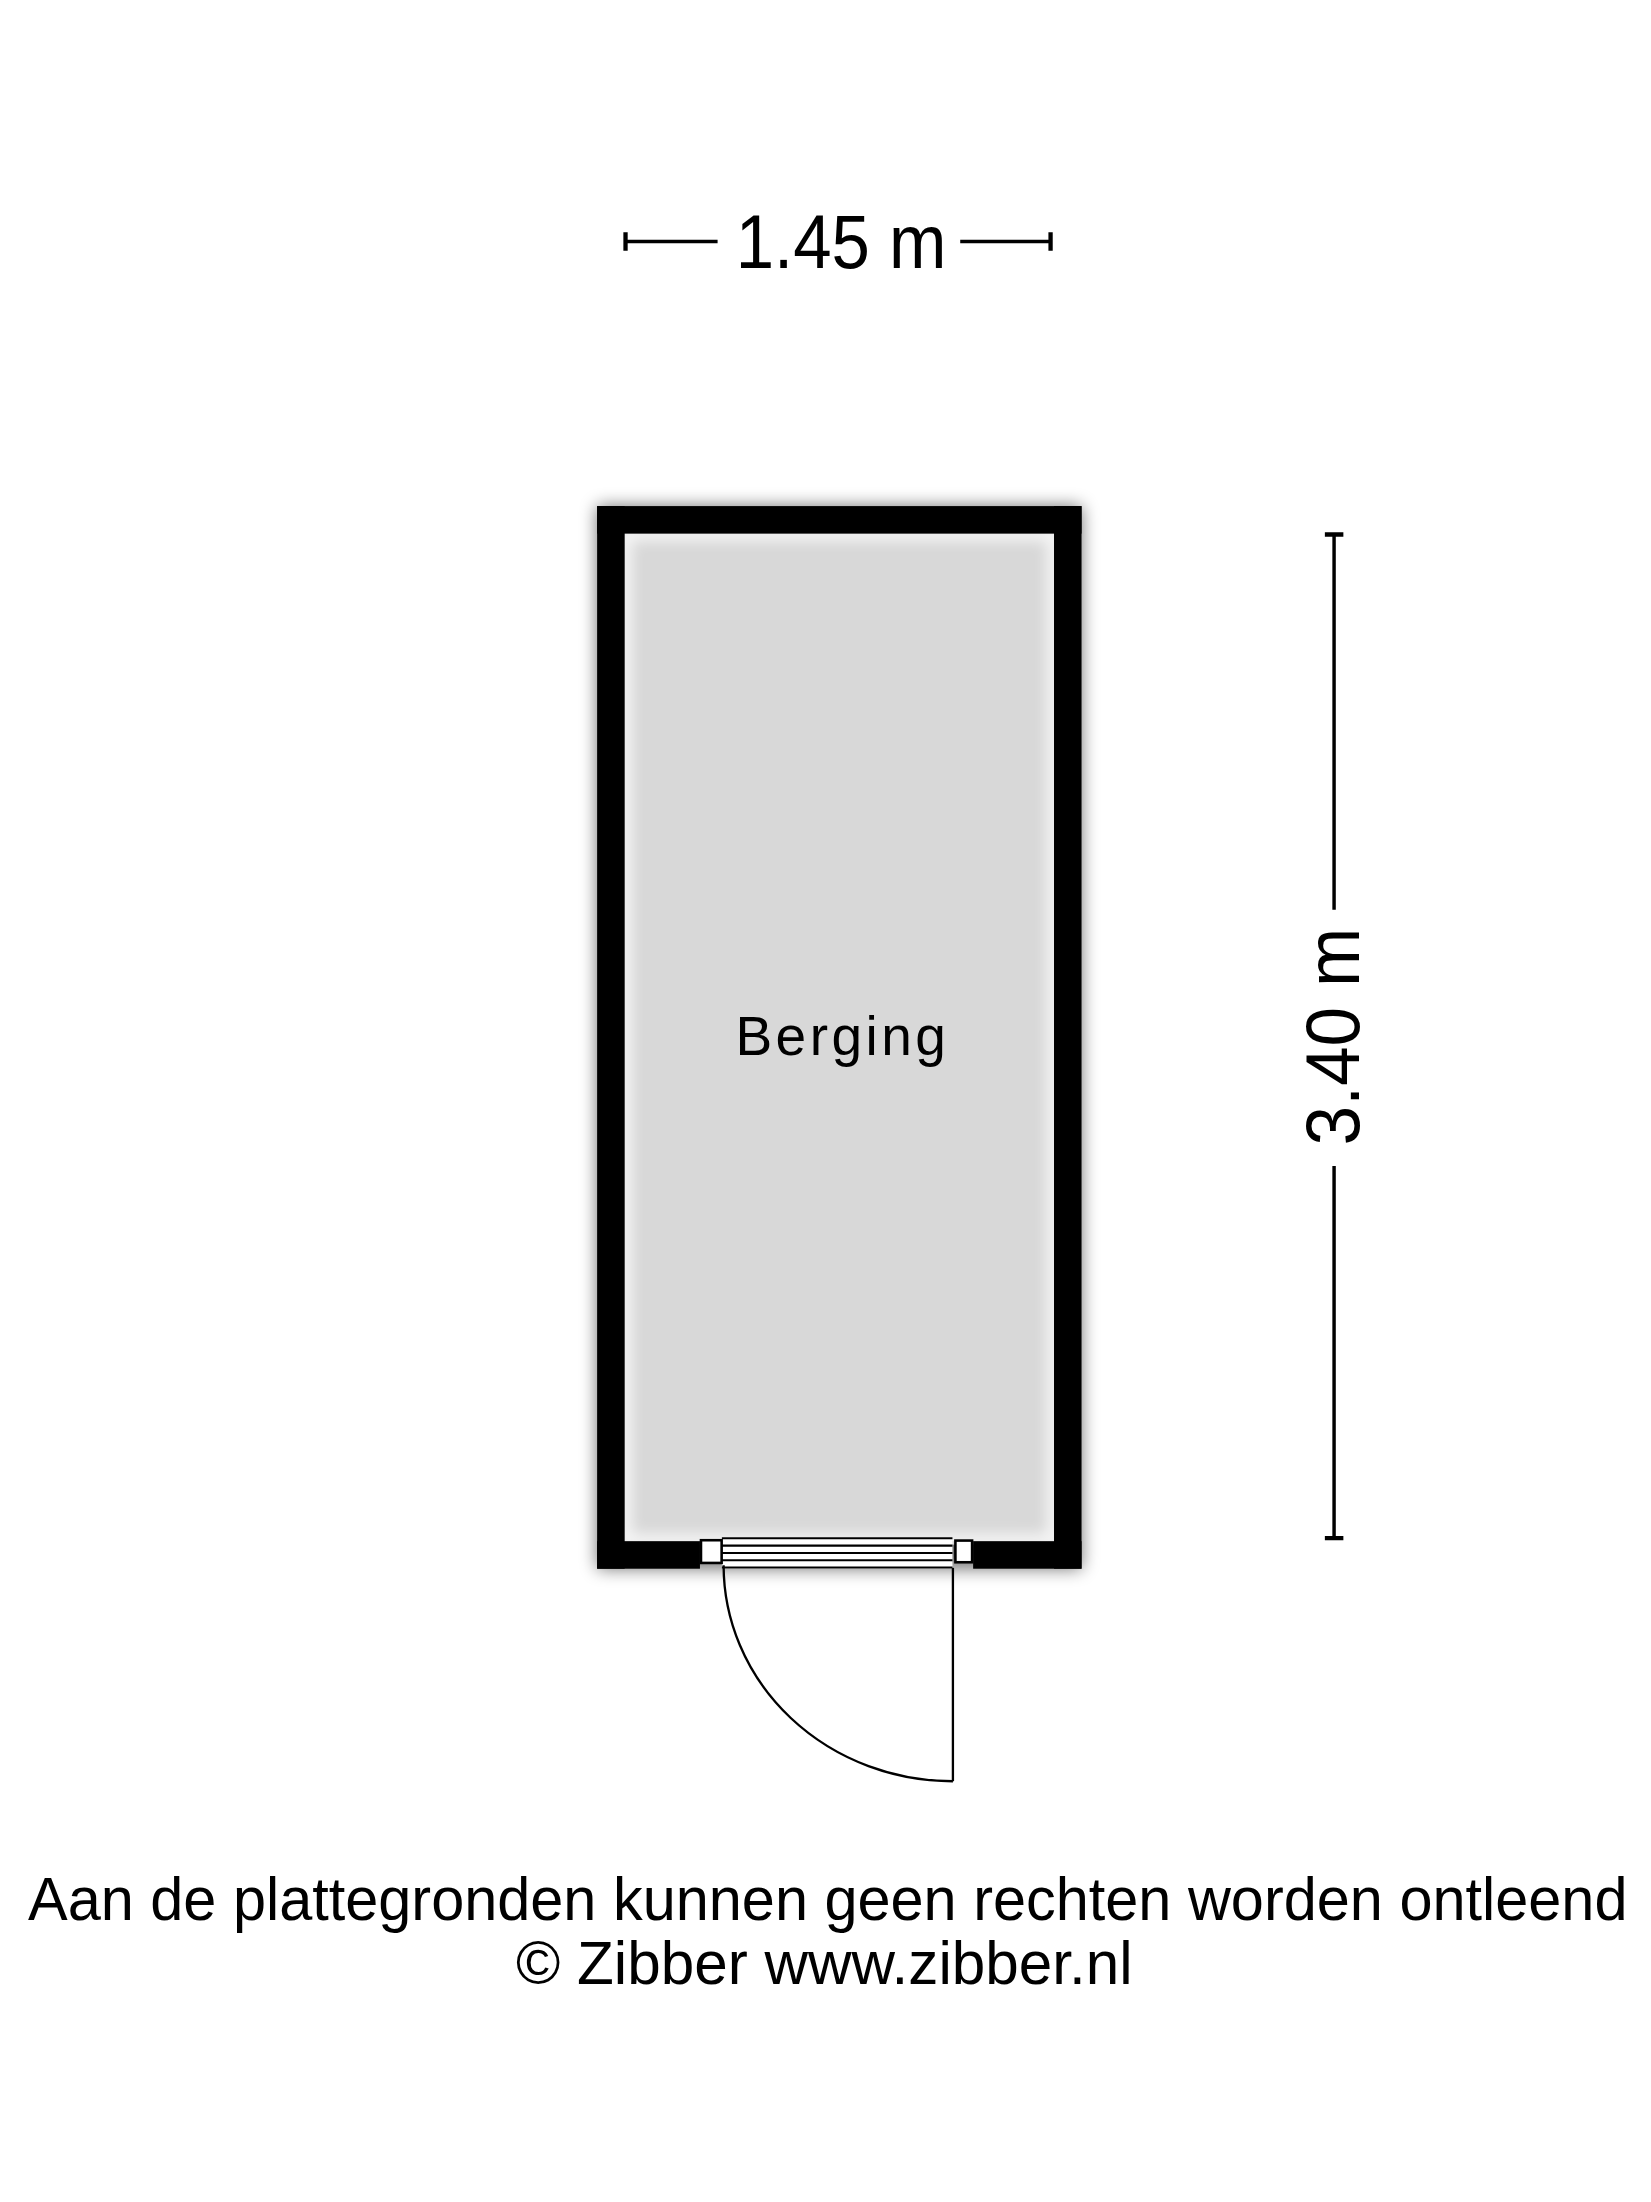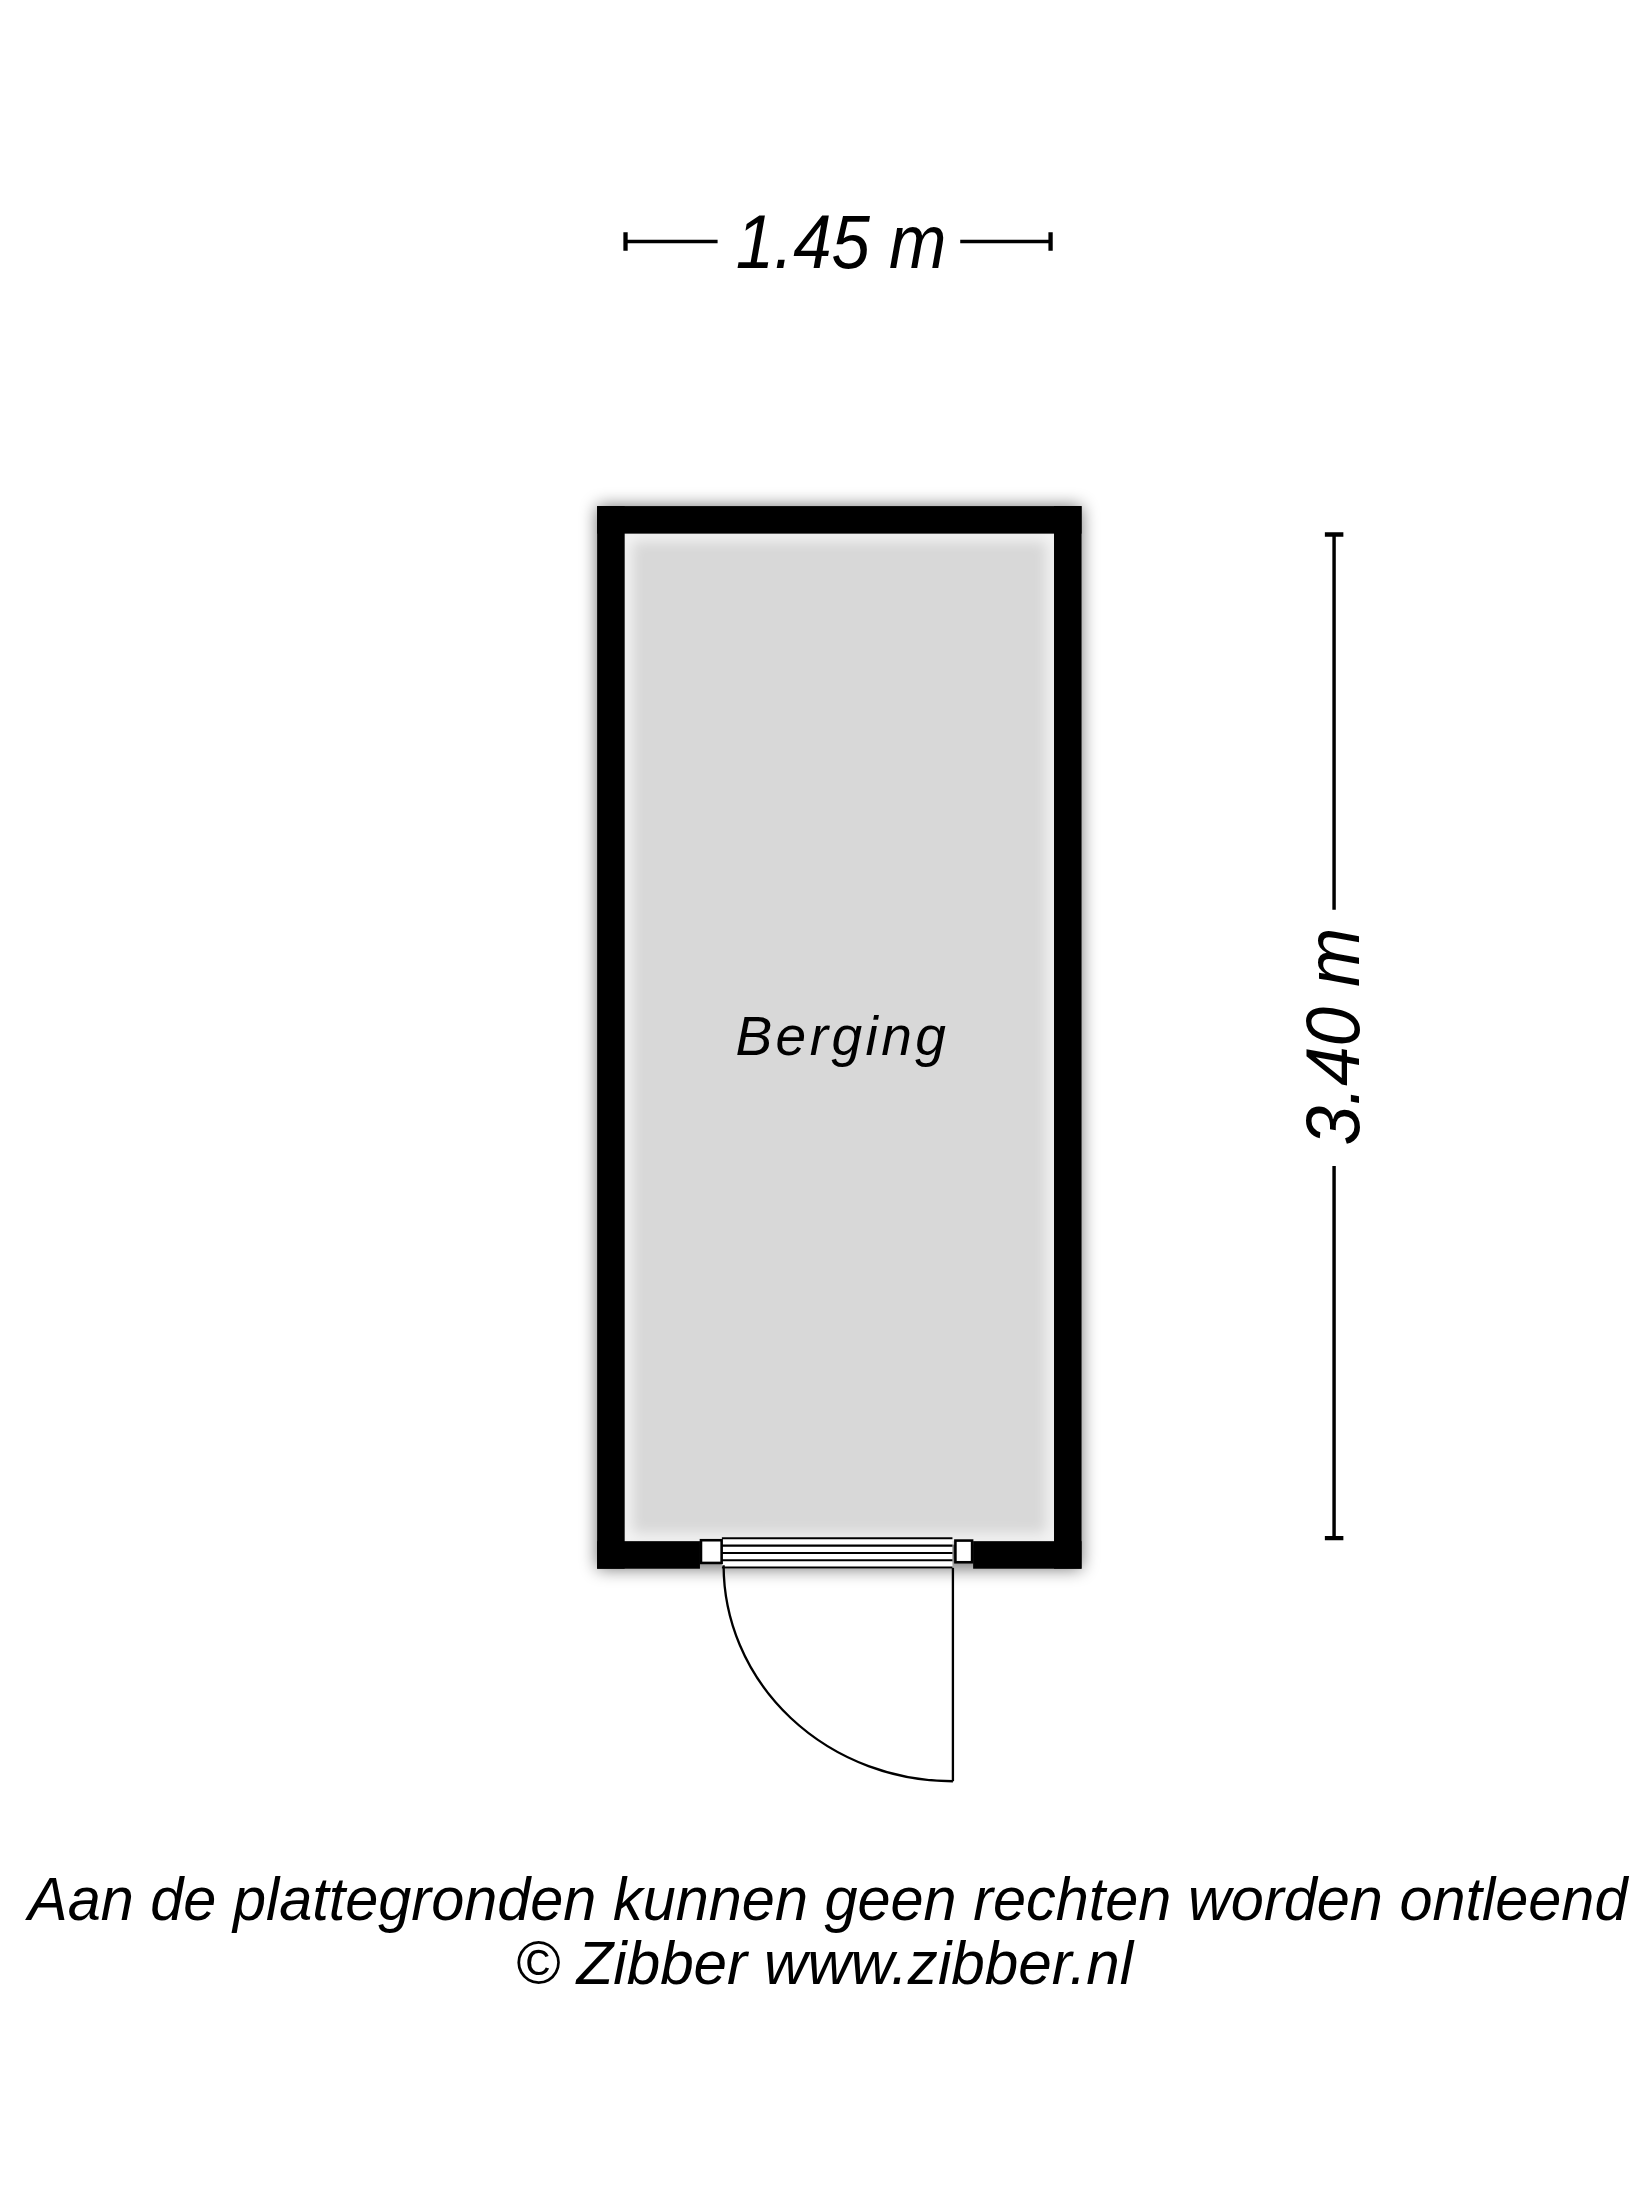--- a/index.html
+++ b/index.html
@@ -1,16 +1,16 @@
 <!DOCTYPE html>
 <html style="font-size:13.8px"><head>
 <meta charset="utf-8">
 <style>
   html,body{margin:0;padding:0;background:#ffffff;}
-  #page{position:relative;width:1652px;height:2203px;background:#ffffff;overflow:hidden;font-style:italic;}
+  #page{position:relative;width:1652px;height:2203px;background:#ffffff;overflow:hidden;}
   svg{position:absolute;left:0;top:0;display:block;}
   text{font-family:"Liberation Sans",sans-serif;fill:#000000;}
 </style>
 </head>
 <body>
 <div id="page">
 <svg width="1652" height="2203" viewBox="0 0 1920 2560">
   <defs>
     <filter id="blurOut" x="-30%" y="-30%" width="160%" height="160%">
       <feGaussianBlur stdDeviation="10"></feGaussianBlur>

